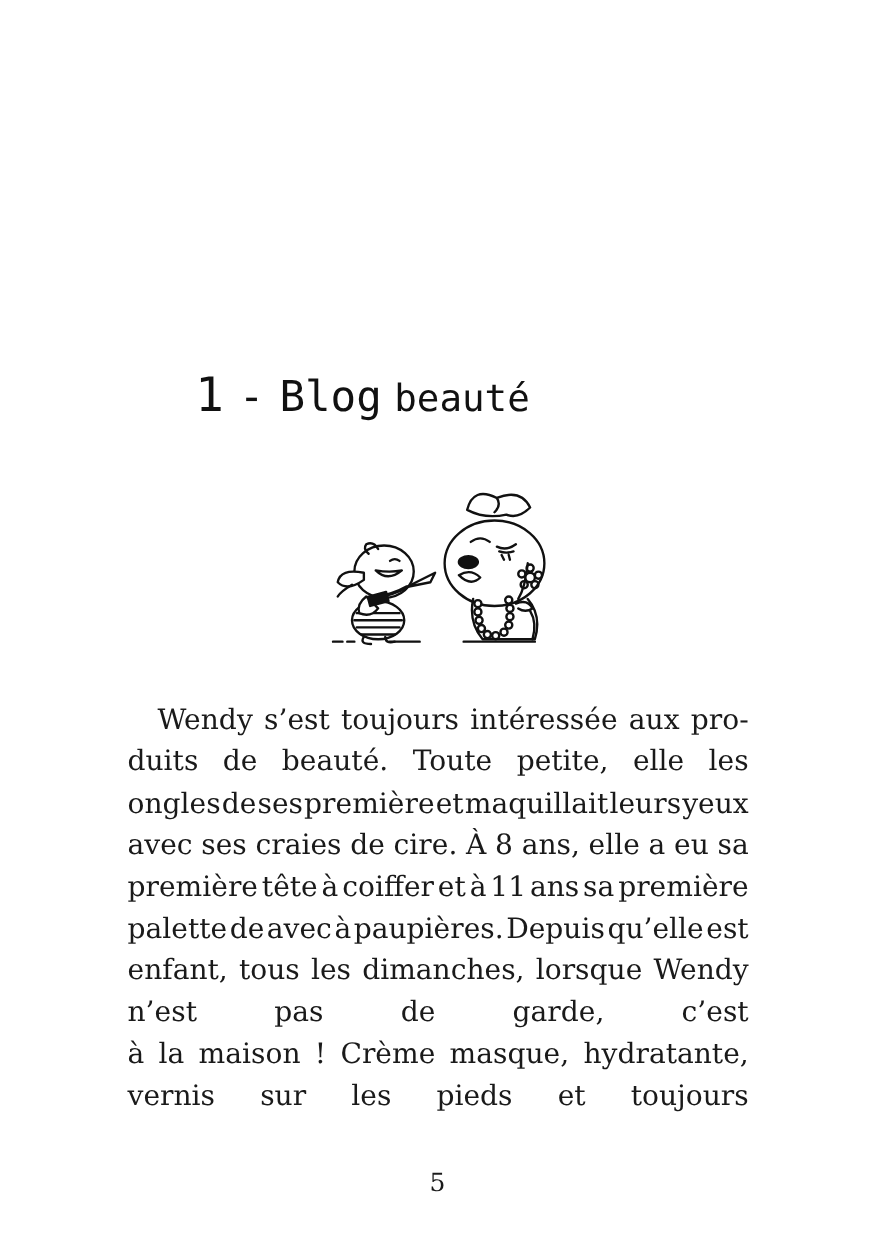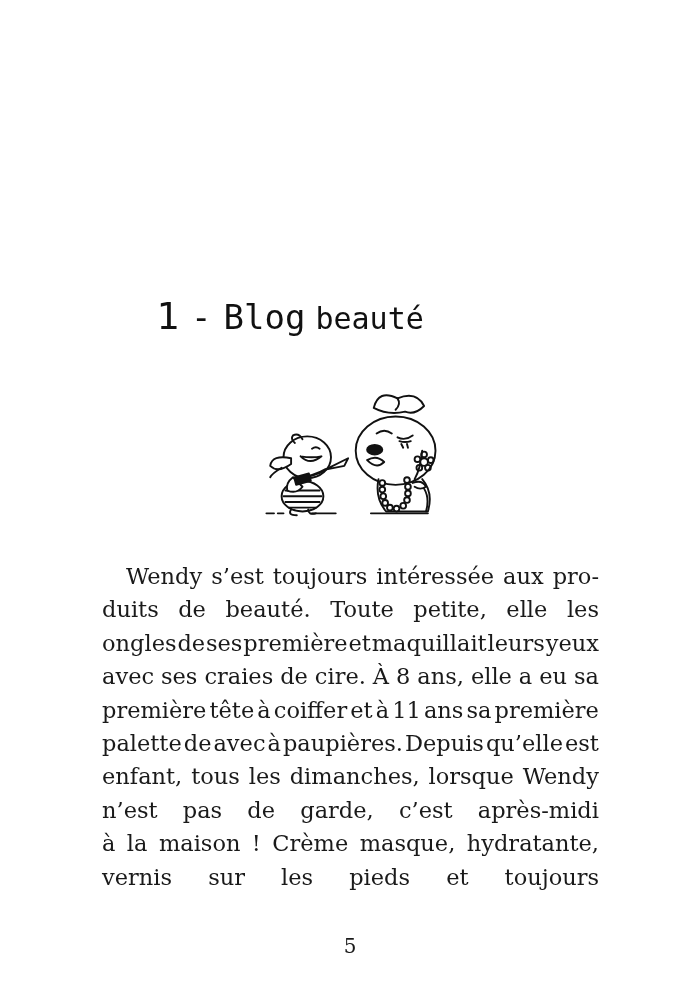--- a/index.html
+++ b/index.html
@@ -161,21 +161,20 @@
       <span>dimanches,</span>
       <span>lorsque</span>
       <span>Wendy</span>
     </div>
   <div class="jline">
       <span>n’est</span>
       <span>pas</span>
       <span>de</span>
       <span>garde,</span>
       <span>c’est</span>
-      <span>après-midi</span>
     </div>
   <div class="jline">
       <span>à</span>
       <span>la</span>
       <span>maison</span>
       <span>!</span>
       <span>Crème</span>
       <span>masque,</span>
       <span>hydratante,</span>
     </div>

